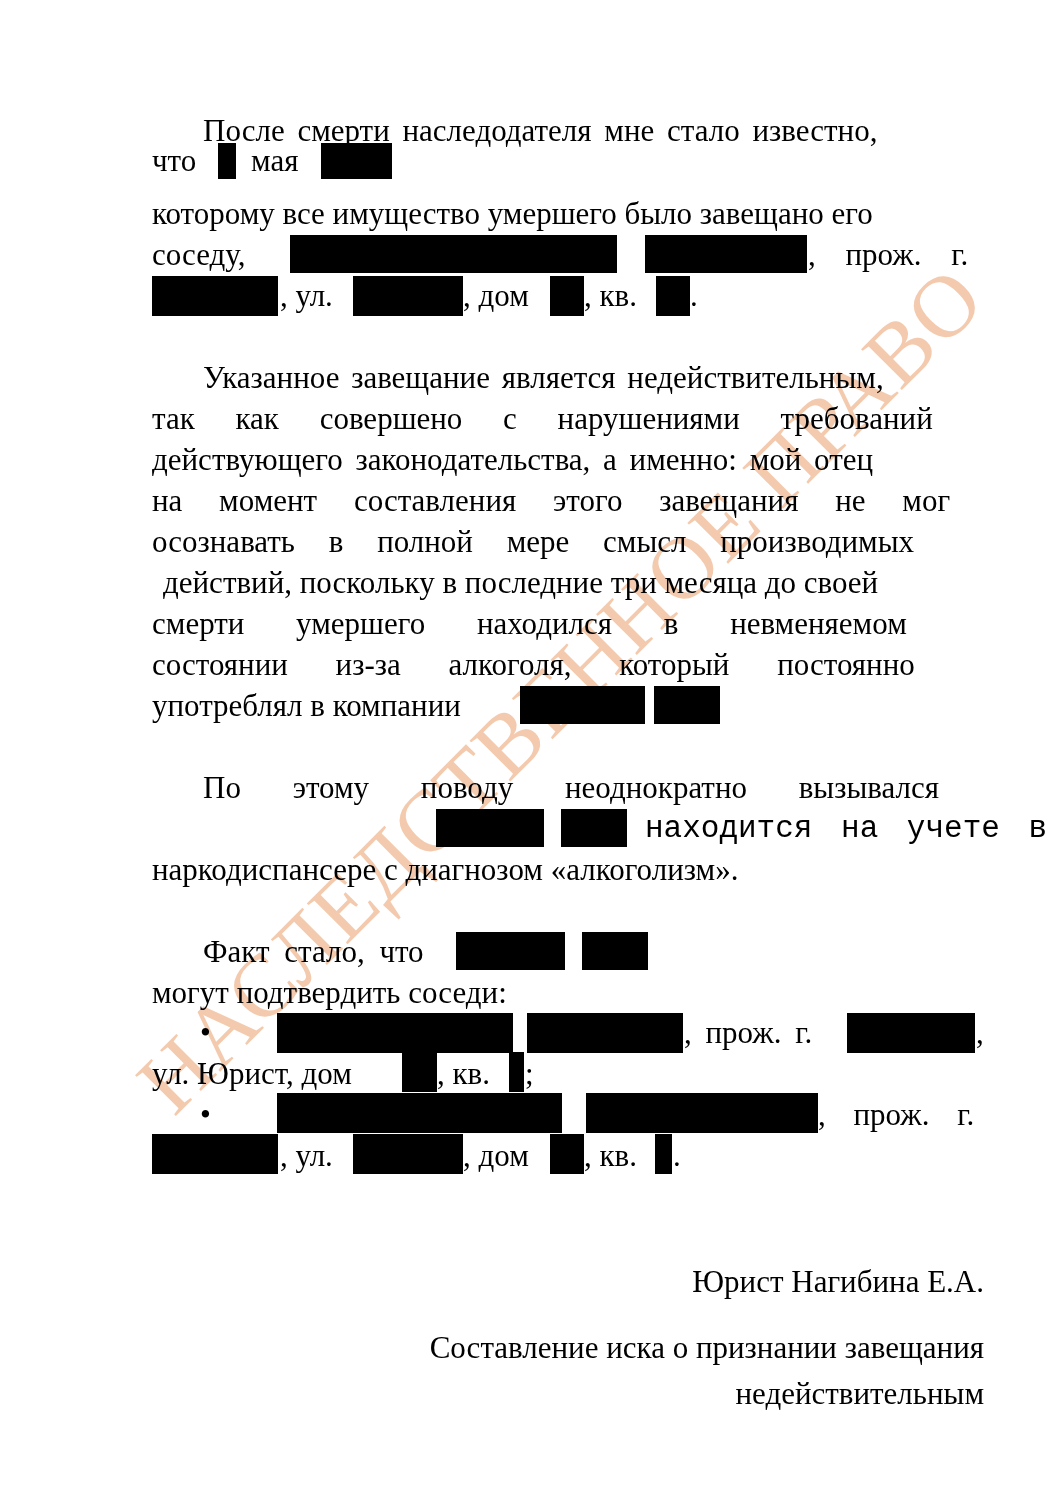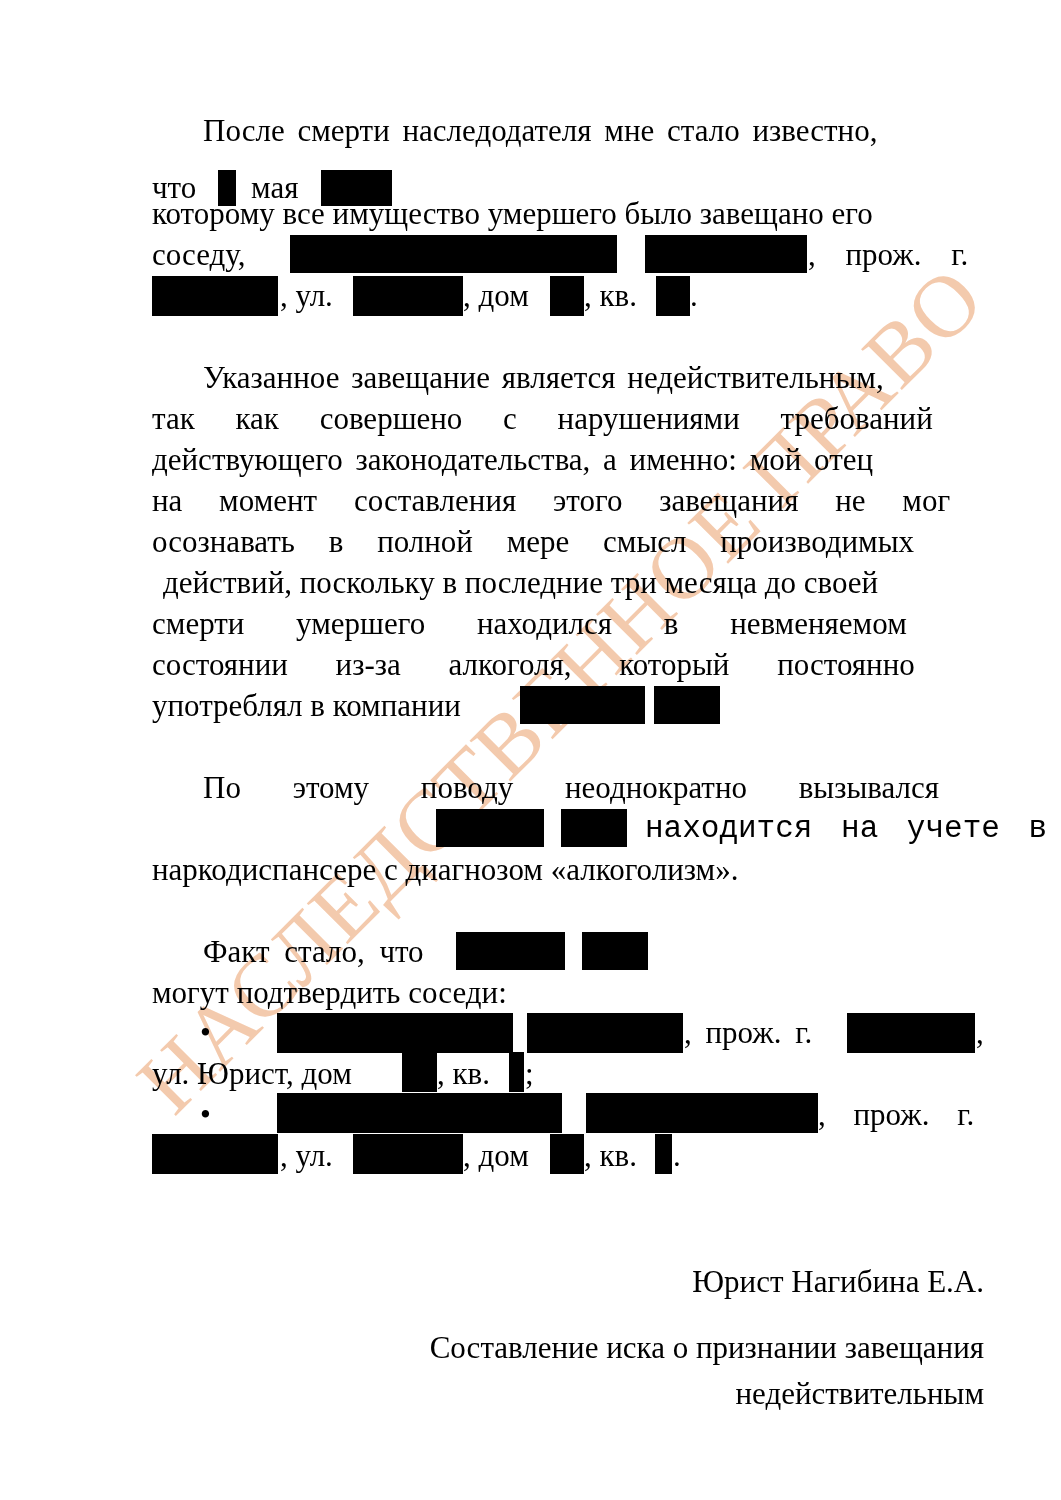--- a/index.html
+++ b/index.html
@@ -20,21 +20,21 @@
 <div class="page">
 
   <div class="watermark">
     <span>НАСЛЕДСТВЕННОЕ ПРАВО</span>
   </div>
 
   <div>
     <div class="line" style="top:111px;left:0;width:1061px;">
       <span class="seg" style="left:203px;word-spacing:5px;">После смерти наследодателя мне стало известно,</span>
     </div>
-    <div class="line" style="top:168px;left:0;width:938px;">
+    <div class="line" style="top:141px;left:0;width:938px;">
       <span class="seg" style="left:152px;">что</span>
       <div class="redact" style="left:218px;top:2px;width:18px;height:36px;"></div>
       <span class="seg" style="left:251px;">мая</span>
       <div class="redact" style="left:321px;top:2px;width:71px;height:36px;"></div>
     </div>
     <div class="line" style="top:194px;left:0;width:1061px;">
       <span class="seg" style="left:152px;">которому все имущество умершего было завещано его</span>
     </div>
     <div class="line" style="top:235px;left:0;width:1061px;">
       <span class="seg" style="left:152px;">соседу,</span>

